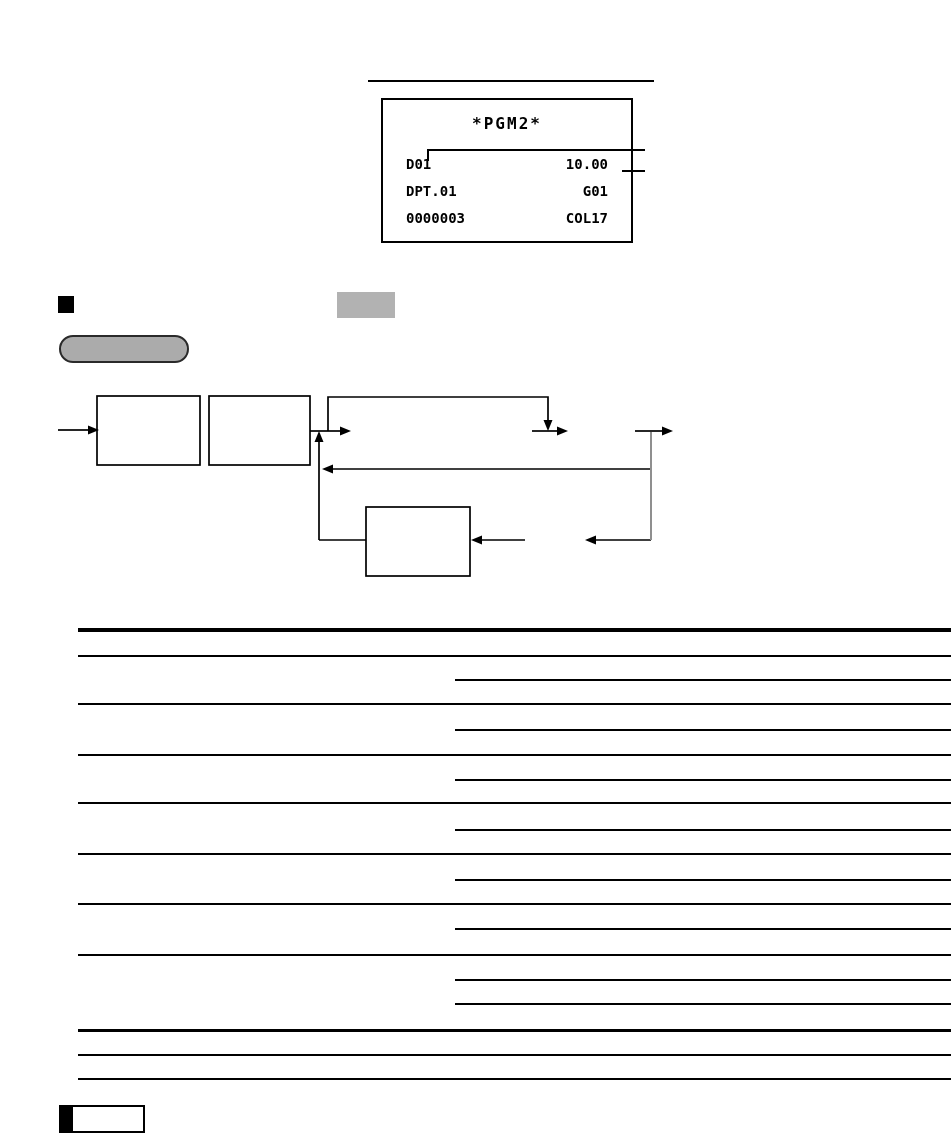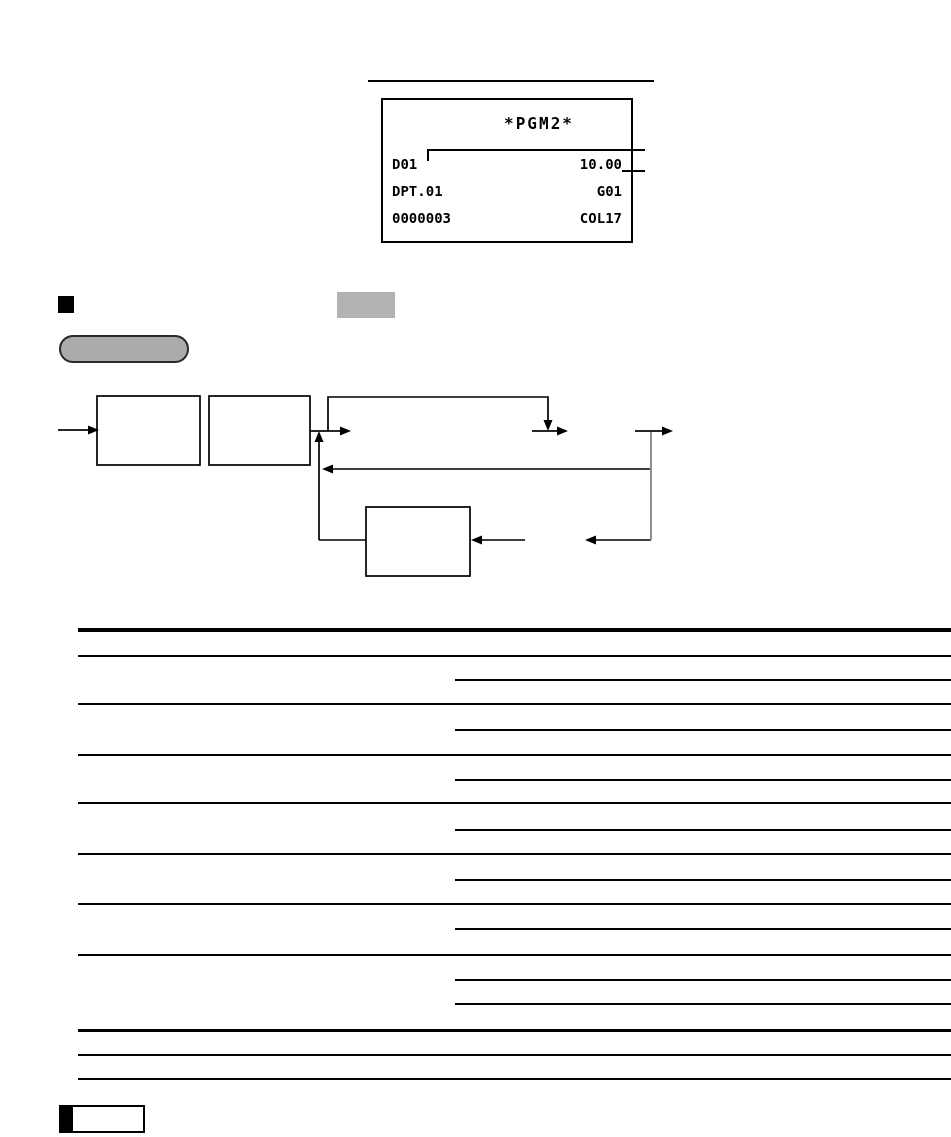--- a/index.html
+++ b/index.html
@@ -20,25 +20,24 @@
 
   
   .receipt{
     position:absolute;left:381px;top:98px;width:252px;height:145px;
     border:2px solid #000;background:#fff;box-sizing:border-box;
   }
   .receipt-header{
     position:absolute;left:0;top:14px;width:100%;
     text-align:center;font-size:16px;font-weight:bold;letter-spacing:2px;
     color:#000;
-    padding-left:32px;
   }
   .receipt-row{
     position:absolute;left:0;width:100%;box-sizing:border-box;
-    padding:0 9px;display:flex;justify-content:space-between;
+    padding:0 23px;display:flex;justify-content:space-between;
     font-size:14px;font-weight:bold;color:#000;
   }
   .rrow1{top:56px;}
   .rrow2{top:83px;align-items:center;}
   .rrow3{top:110px;gap:19px;}
 
   
   .calloutA-v{position:absolute;left:427px;top:149px;width:2px;height:12px;background:#000;}
   .calloutA-h{position:absolute;left:427px;top:149px;width:218px;height:2px;background:#000;}
   .calloutB-h{position:absolute;left:622px;top:170px;width:23px;height:2px;background:#000;}

